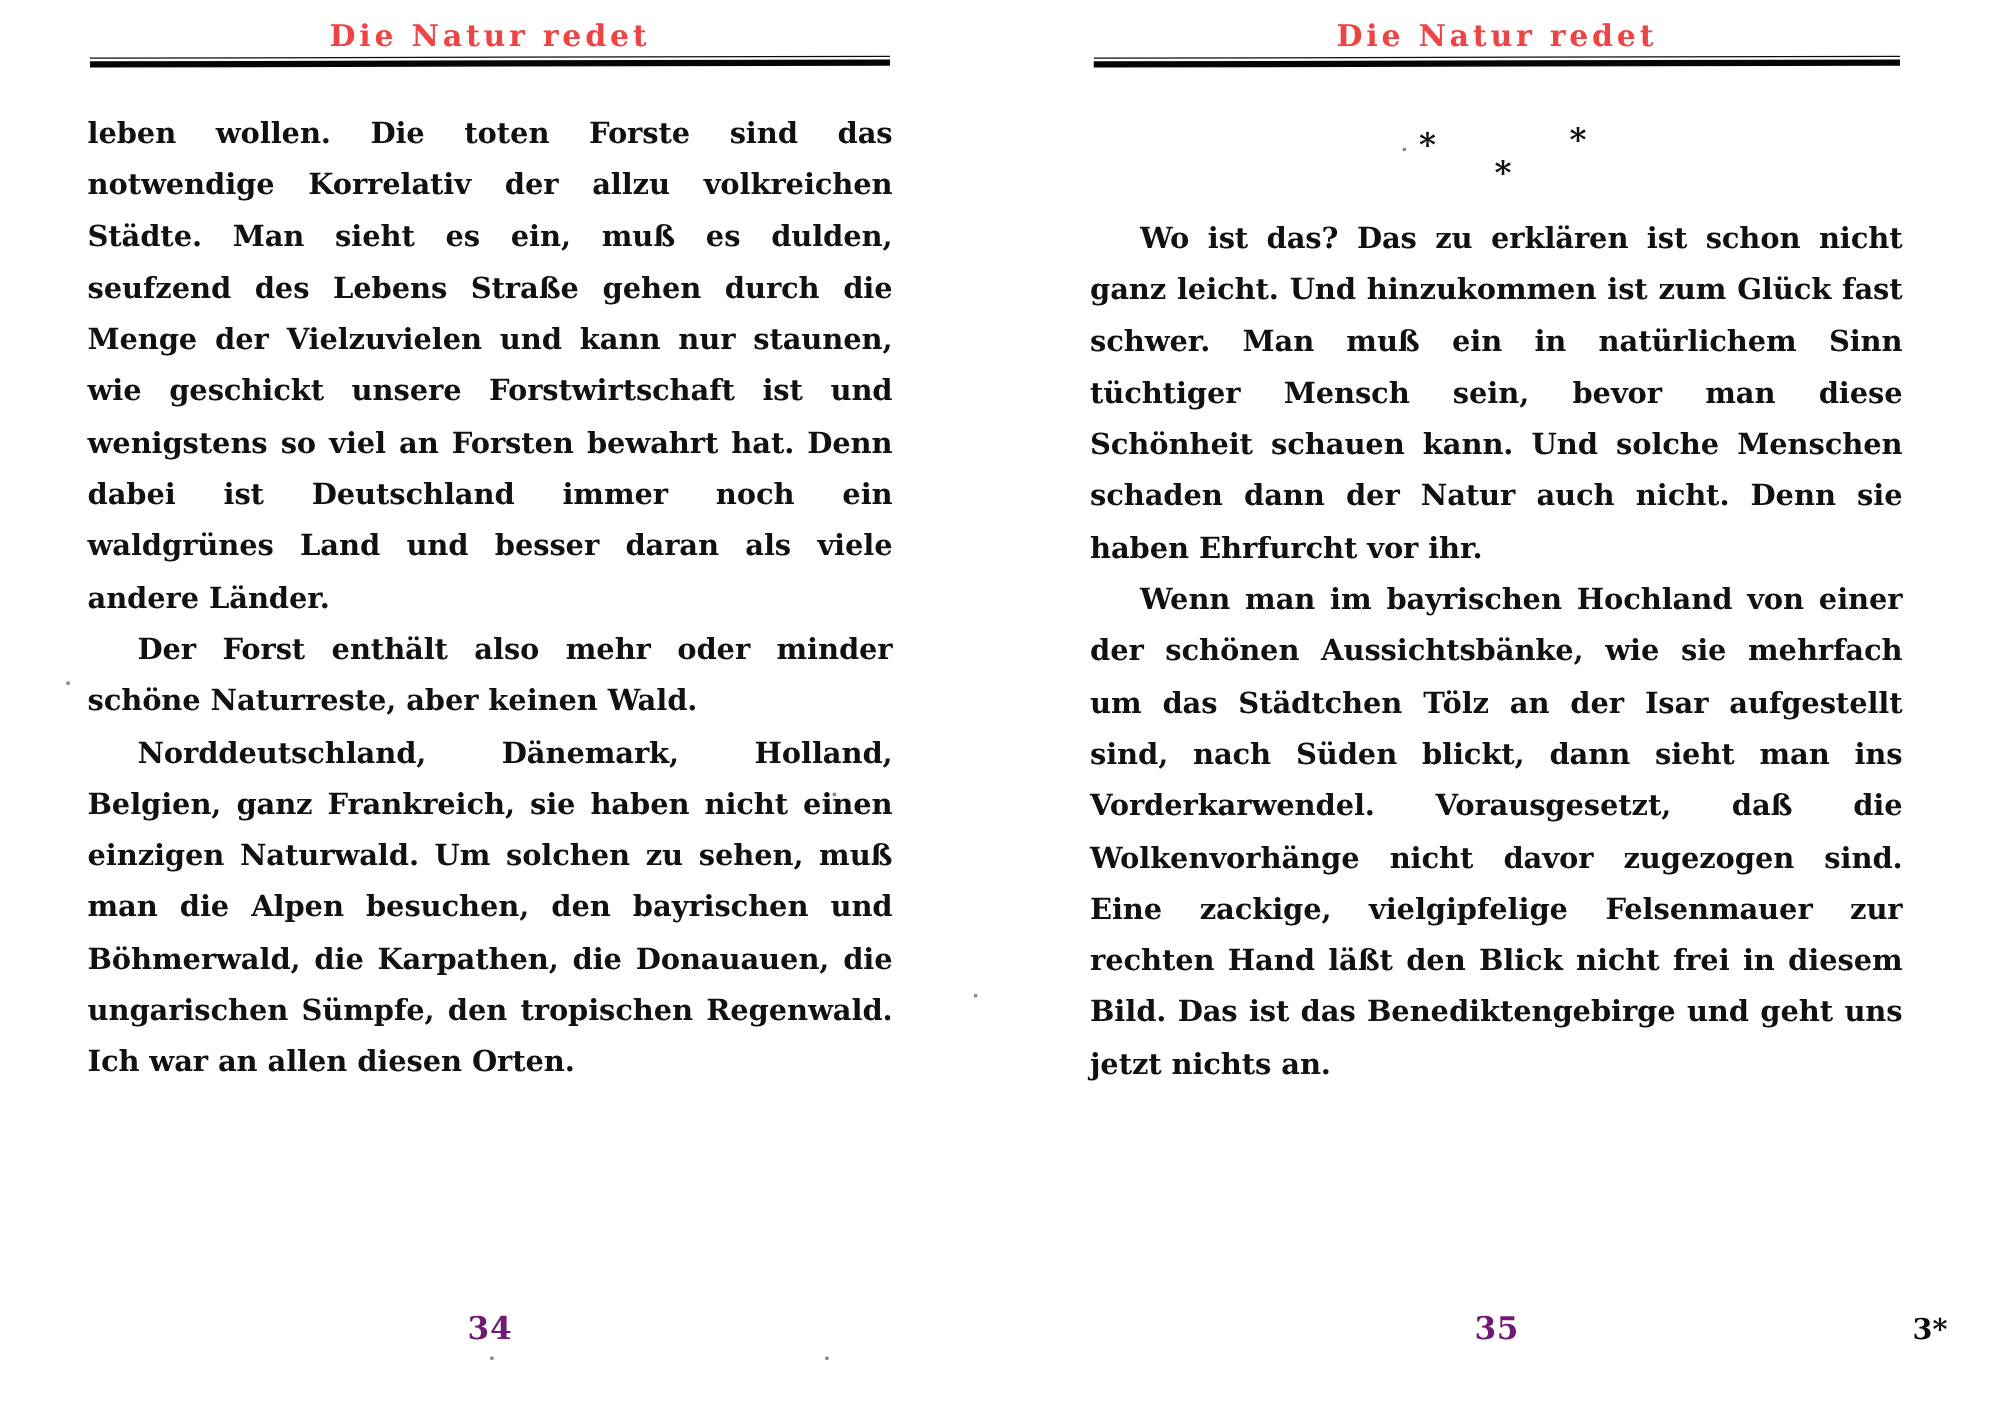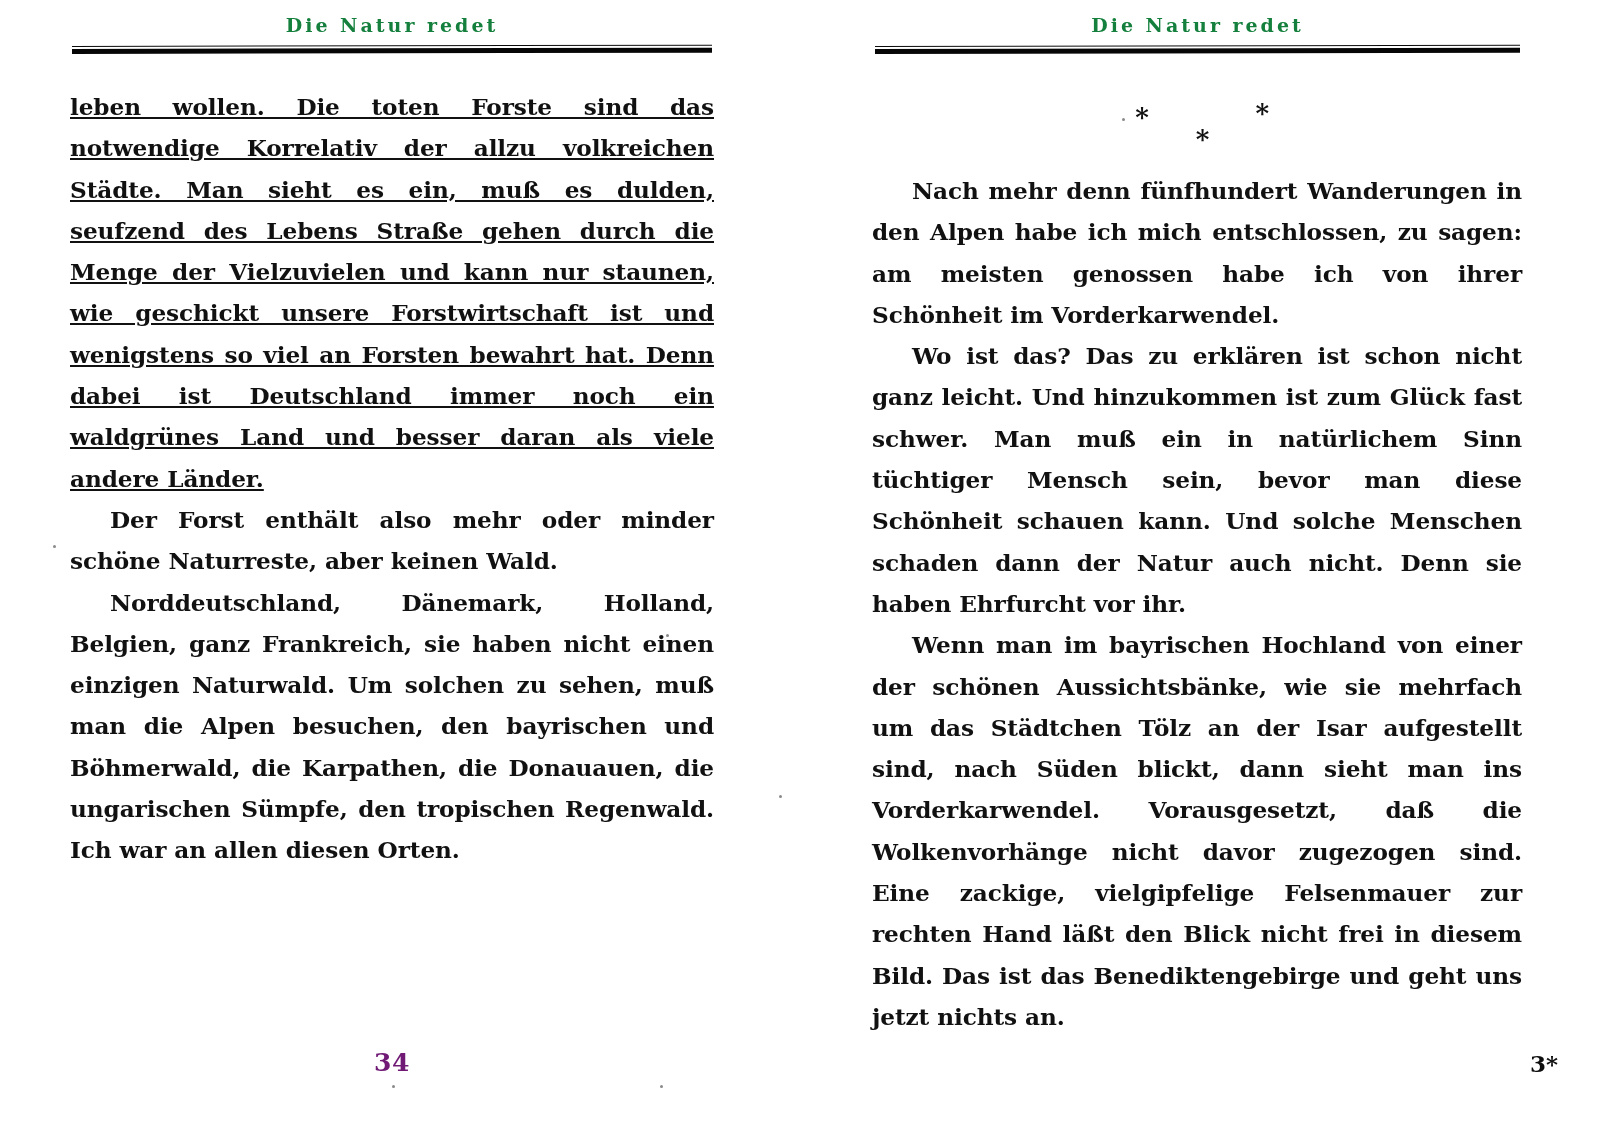--- a/index.html
+++ b/index.html
@@ -28,25 +28,25 @@
     position: relative;
     height: 1141px;
     box-sizing: border-box;
   }
   .page-left  { width: 800px; }
   .page-right { width: 800px; }
 
   
   .running-head {
     text-align: center;
-    font-size: 19px;
+    font-size: 24px;
     letter-spacing: 3.0px;
     font-weight: 600;
     font-family: "DejaVu Serif", "Liberation Serif", serif;
-    color: #15803d;
+    color: #ef4444;
     white-space: nowrap;
   }
   .head-left  { position: absolute; top: 14px; left: 72px;  width: 640px; }
   .head-right { position: absolute; top: 14px; left: 875px; width: 645px; }
 
   
   .rule-wrap {
     position: absolute;
     height: 12px;
   }
@@ -86,21 +86,21 @@
     letter-spacing: -0.1px;
   }
   .col-left  { left: 70px;  width: 644px; }
   .col-right { left: 872px; width: 650px; }
 
   .para {
     margin: 0;
     text-indent: 40px;
     hyphens: none;
   }
-  .para-noindent { text-indent: 0; text-decoration: underline; }
+  .para-noindent { text-indent: 0; }
 
   sup.fn {
     font-size: 0.62em;
     vertical-align: super;
     line-height: 0;
     font-weight: 600;
   }
 
   
   .asterisks {
@@ -192,26 +192,26 @@
     <div class="column col-right" style="left:72px;">
 
 
 
       <div class="asterisks">
         <span class="ast ast-1">*</span>
         <span class="ast ast-2">*</span>
         <span class="ast ast-3">*</span>
       </div>
 
-      <p class="para">Nach mehr denn fünfhundert Wanderungen in den Alpen habe ich mich entschlossen, zu sagen: am meisten genossen habe ich von ihrer Schönheit im Vorderkarwendel.</p>
       <p class="para">Wo ist das?  Das zu erklären ist schon nicht ganz leicht.  Und hinzukommen ist zum Glück fast schwer. Man muß ein in natürlichem Sinn tüchtiger Mensch sein, bevor man diese Schönheit schauen kann.  Und solche Menschen schaden dann der Natur auch nicht. Denn sie haben Ehrfurcht vor ihr.</p>
       <p class="para">Wenn man im bayrischen Hochland von einer der schönen Aussichtsbänke, wie sie mehrfach um das Städtchen Tölz an der Isar aufgestellt sind, nach Süden blickt, dann sieht man ins Vorderkarwendel.  Vorausgesetzt, daß die Wolkenvorhänge nicht davor zugezogen sind.  Eine zackige, vielgipfelige Felsenmauer zur rechten Hand läßt den Blick nicht frei in diesem Bild.  Das ist das Benediktengebirge und geht uns jetzt nichts an.</p>
 
     </div>
 
+    <div class="folio folio-right" style="left:75px;">35</div>
 
     <div class="signature">3*</div>
 
     <div class="speck" style="left:322px; top:118px; width:3px; height:3px;"></div>
     <div class="speck" style="left:306px; top:269px; width:3px; height:3px;"></div>
   </div>
 
 </div>
 
 </body></html>

